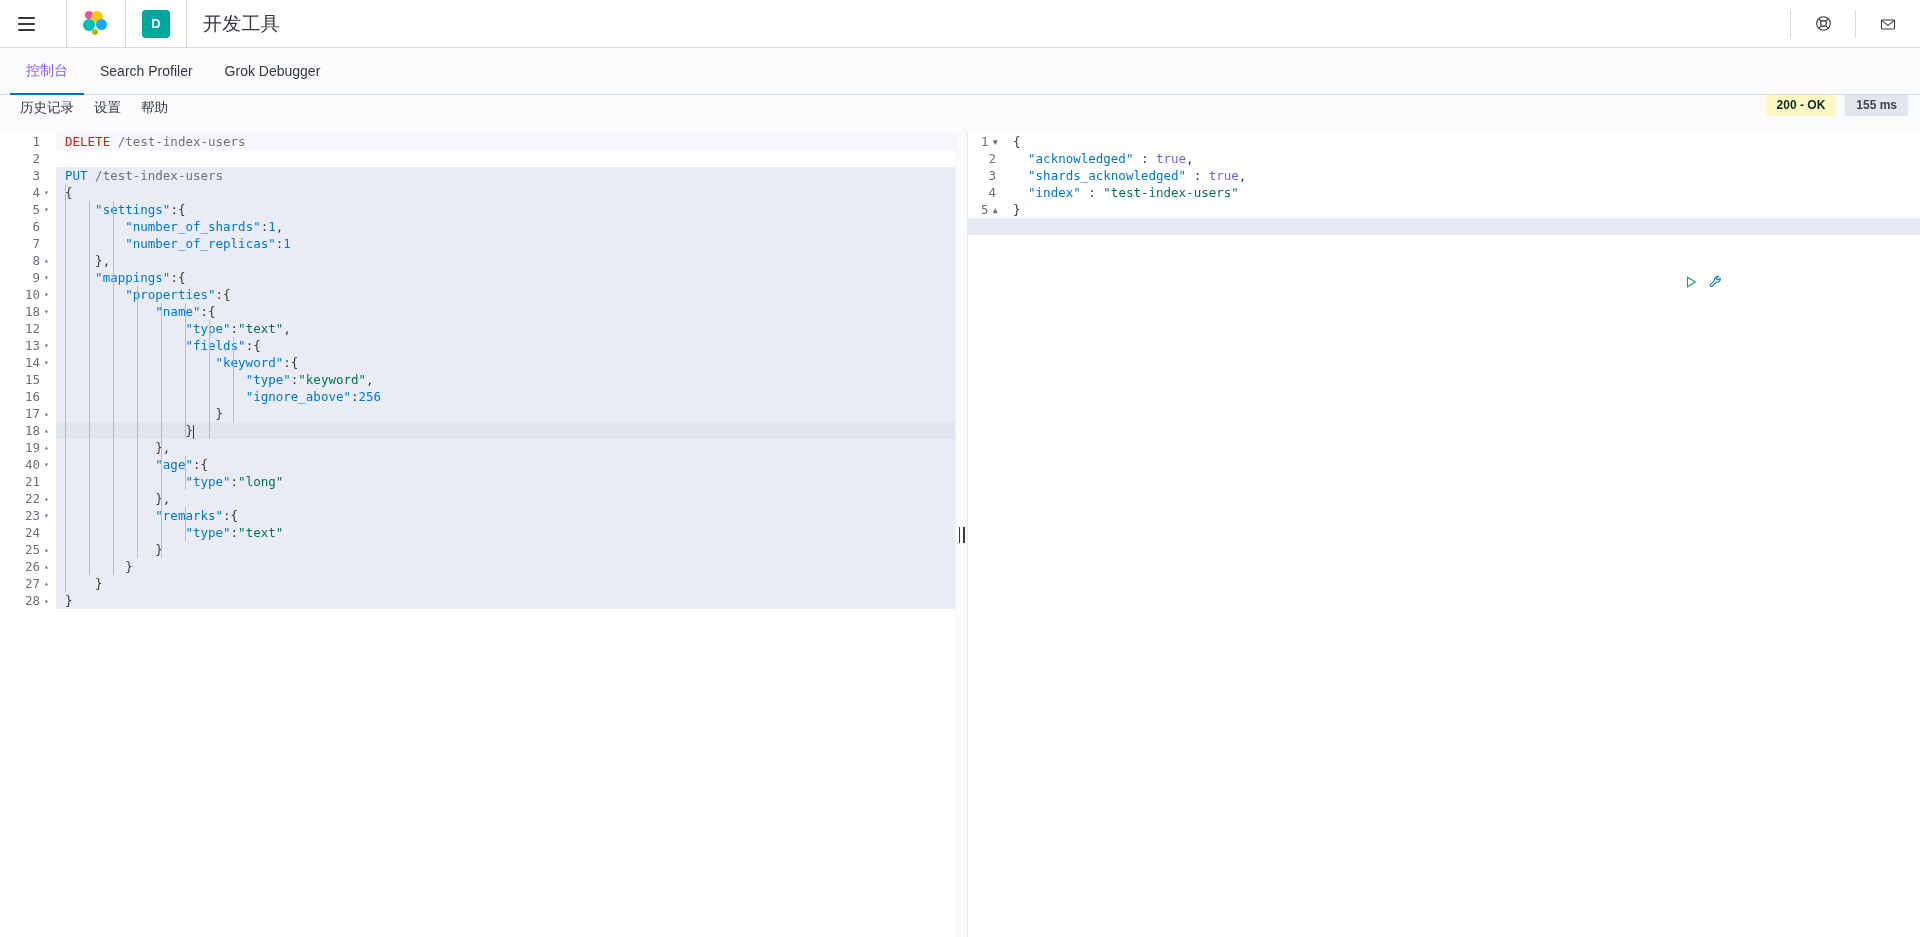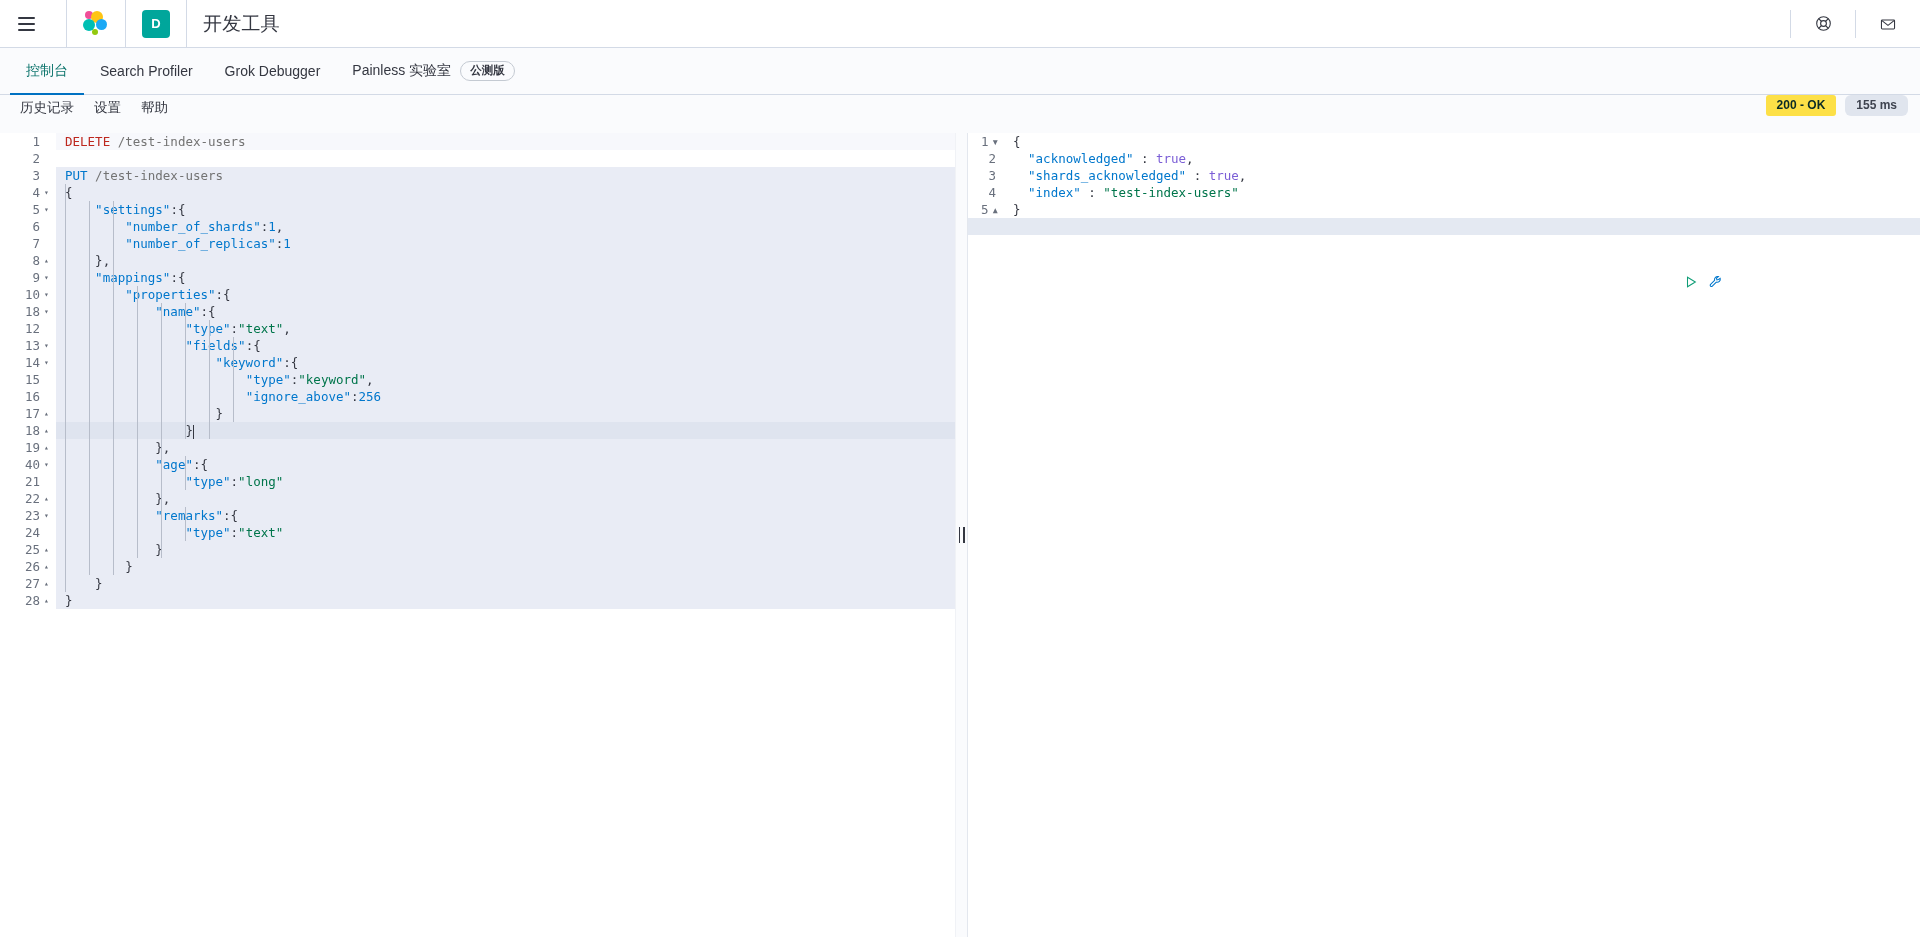--- a/index.html
+++ b/index.html
@@ -101,21 +101,21 @@
   .tab {
     display: flex;
     align-items: center;
     gap: 9px;
     padding: 0 16px;
     font-size: 14px;
     color: #343741;
     cursor: pointer;
     position: relative;
   }
-  .tab.active { color: #0f766e; font-family: Liberation Mono, monospace; }
+  .tab.active { color: #8b5cf6; font-family: Liberation Mono, monospace; }
   .tab.active::after {
     content: "";
     position: absolute;
     left: 0; right: 0; bottom: -1px;
     height: 2px;
     background: #0071c2;
   }
   .beta-pill {
     border: 1px solid #c4cad2;
     border-radius: 10px;
@@ -143,35 +143,35 @@
     cursor: pointer;
     border-radius: 3px;
   }
   .status-wrap {
     margin-left: auto;
     display: flex;
     align-items: center;
     gap: 9px;
   }
   .badge-ok {
-    background: #fde047;
+    background: #fef9c3;
     color: #0b2b26;
     font-size: 12px;
     font-weight: 600;
     padding: 3px 11px 4px;
     border-radius: 3px;
     white-space: nowrap;
   }
   .badge-ms {
     background: #e0e5ee;
     color: #3f4450;
     font-size: 12px;
     font-weight: 600;
     padding: 3px 11px 4px;
-    border-radius: 6px;
+    border-radius: 1px;
     white-space: nowrap;
   }
 
   
   .workspace {
     display: flex;
     height: calc(937px - 48px - 47px - 38px);
     background: #ffffff;
     position: relative;
   }
@@ -388,24 +388,20 @@
 
 <div class="tabbar">
   <div class="tab active">
     <span>控制台</span>
   </div>
   <div class="tab">
     <span>Search Profiler</span>
   </div>
   <div class="tab">
     <span>Grok Debugger</span>
-  </div>
-  <div class="tab">
-    <span>Painless 实验室</span>
-    <span class="beta-pill">公测版</span>
   </div>
 </div>
 
 <div class="consolebar">
   <div class="cmenu">历史记录</div>
   <div class="cmenu">设置</div>
   <div class="cmenu">帮助</div>
   <div class="status-wrap">
     <div class="badge-ok">200 - OK</div>
     <div class="badge-ms">155 ms</div>

